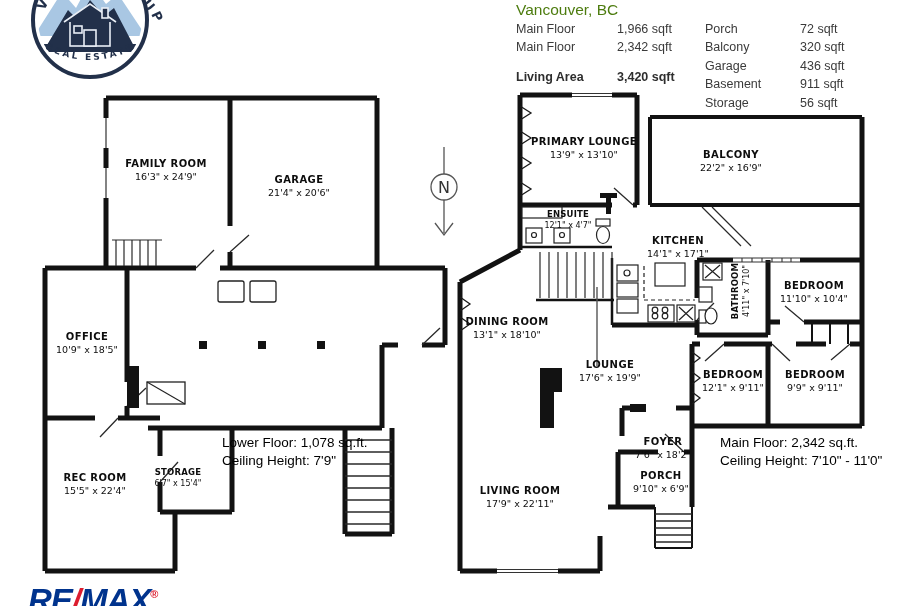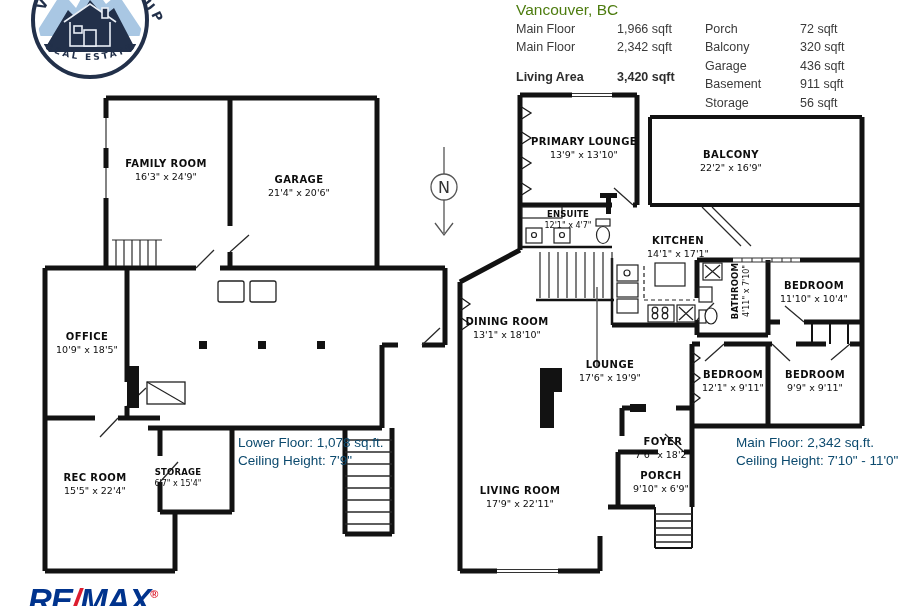--- a/index.html
+++ b/index.html
@@ -8,21 +8,21 @@
   .plan-svg{position:absolute;left:0;top:0;}
   
   .room-label{position:absolute;transform:translateX(-50%);text-align:center;color:#0d0d0d;
               white-space:nowrap;font-family:"DejaVu Sans",sans-serif;z-index:5;}
   .room-name{font-size:10px;font-weight:bold;letter-spacing:.4px;line-height:1.15;}
   .room-dims{font-size:9.5px;line-height:1.2;margin-top:1px;}
   .small .room-name{font-size:8.5px;letter-spacing:.2px;}
   .small .room-dims{font-size:8px;}
   .rot{transform:translate(-50%,-50%) rotate(-90deg);}
   
-  .note{position:absolute;font-size:13.5px;color:#0c4a6e;line-height:1.35;z-index:5;margin-left:16px;}
+  .note{position:absolute;font-size:13.5px;color:#000000;line-height:1.35;z-index:5;}
   
   .location{position:absolute;left:516px;top:1px;font-size:15.5px;color:#4d7c0f;z-index:5;}
   .stats{position:absolute;z-index:5;}
   .stats-floor{left:516px;top:22px;width:190px;}
   .stats-break{left:705px;top:22px;width:170px;}
   .stat-row{display:flex;height:18.4px;align-items:flex-start;font-size:12.5px;color:#3a3a3a;}
   .stats-floor .stat-label{flex:0 0 101px;}
   .stats-break .stat-label{flex:0 0 95px;}
   .stat-row.bold{font-weight:bold;color:#2e2e2e;margin-top:11px;}
   

